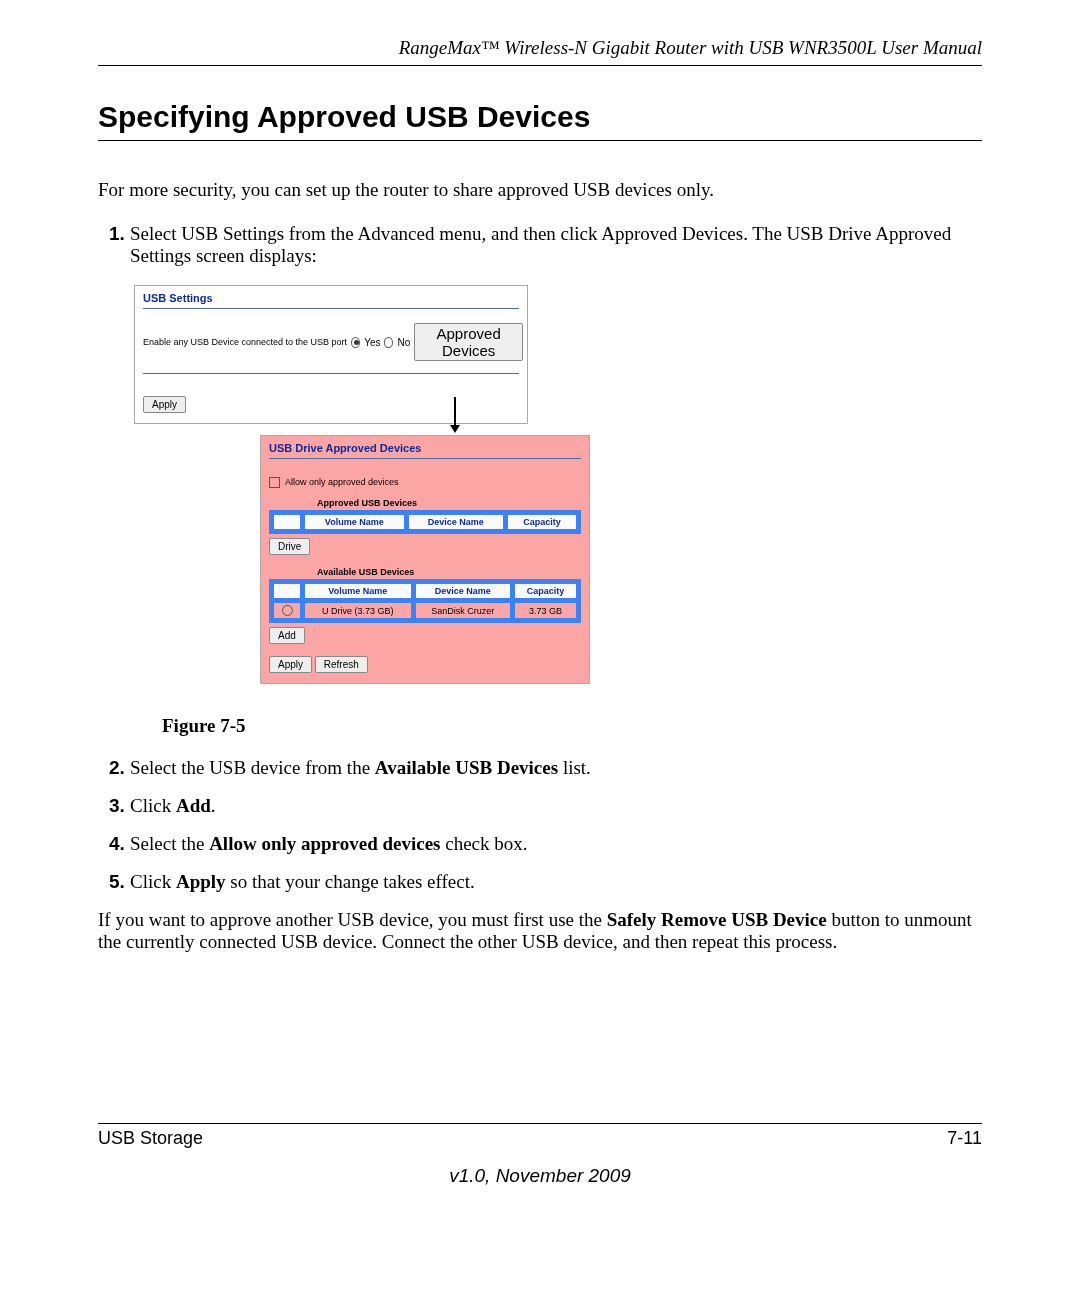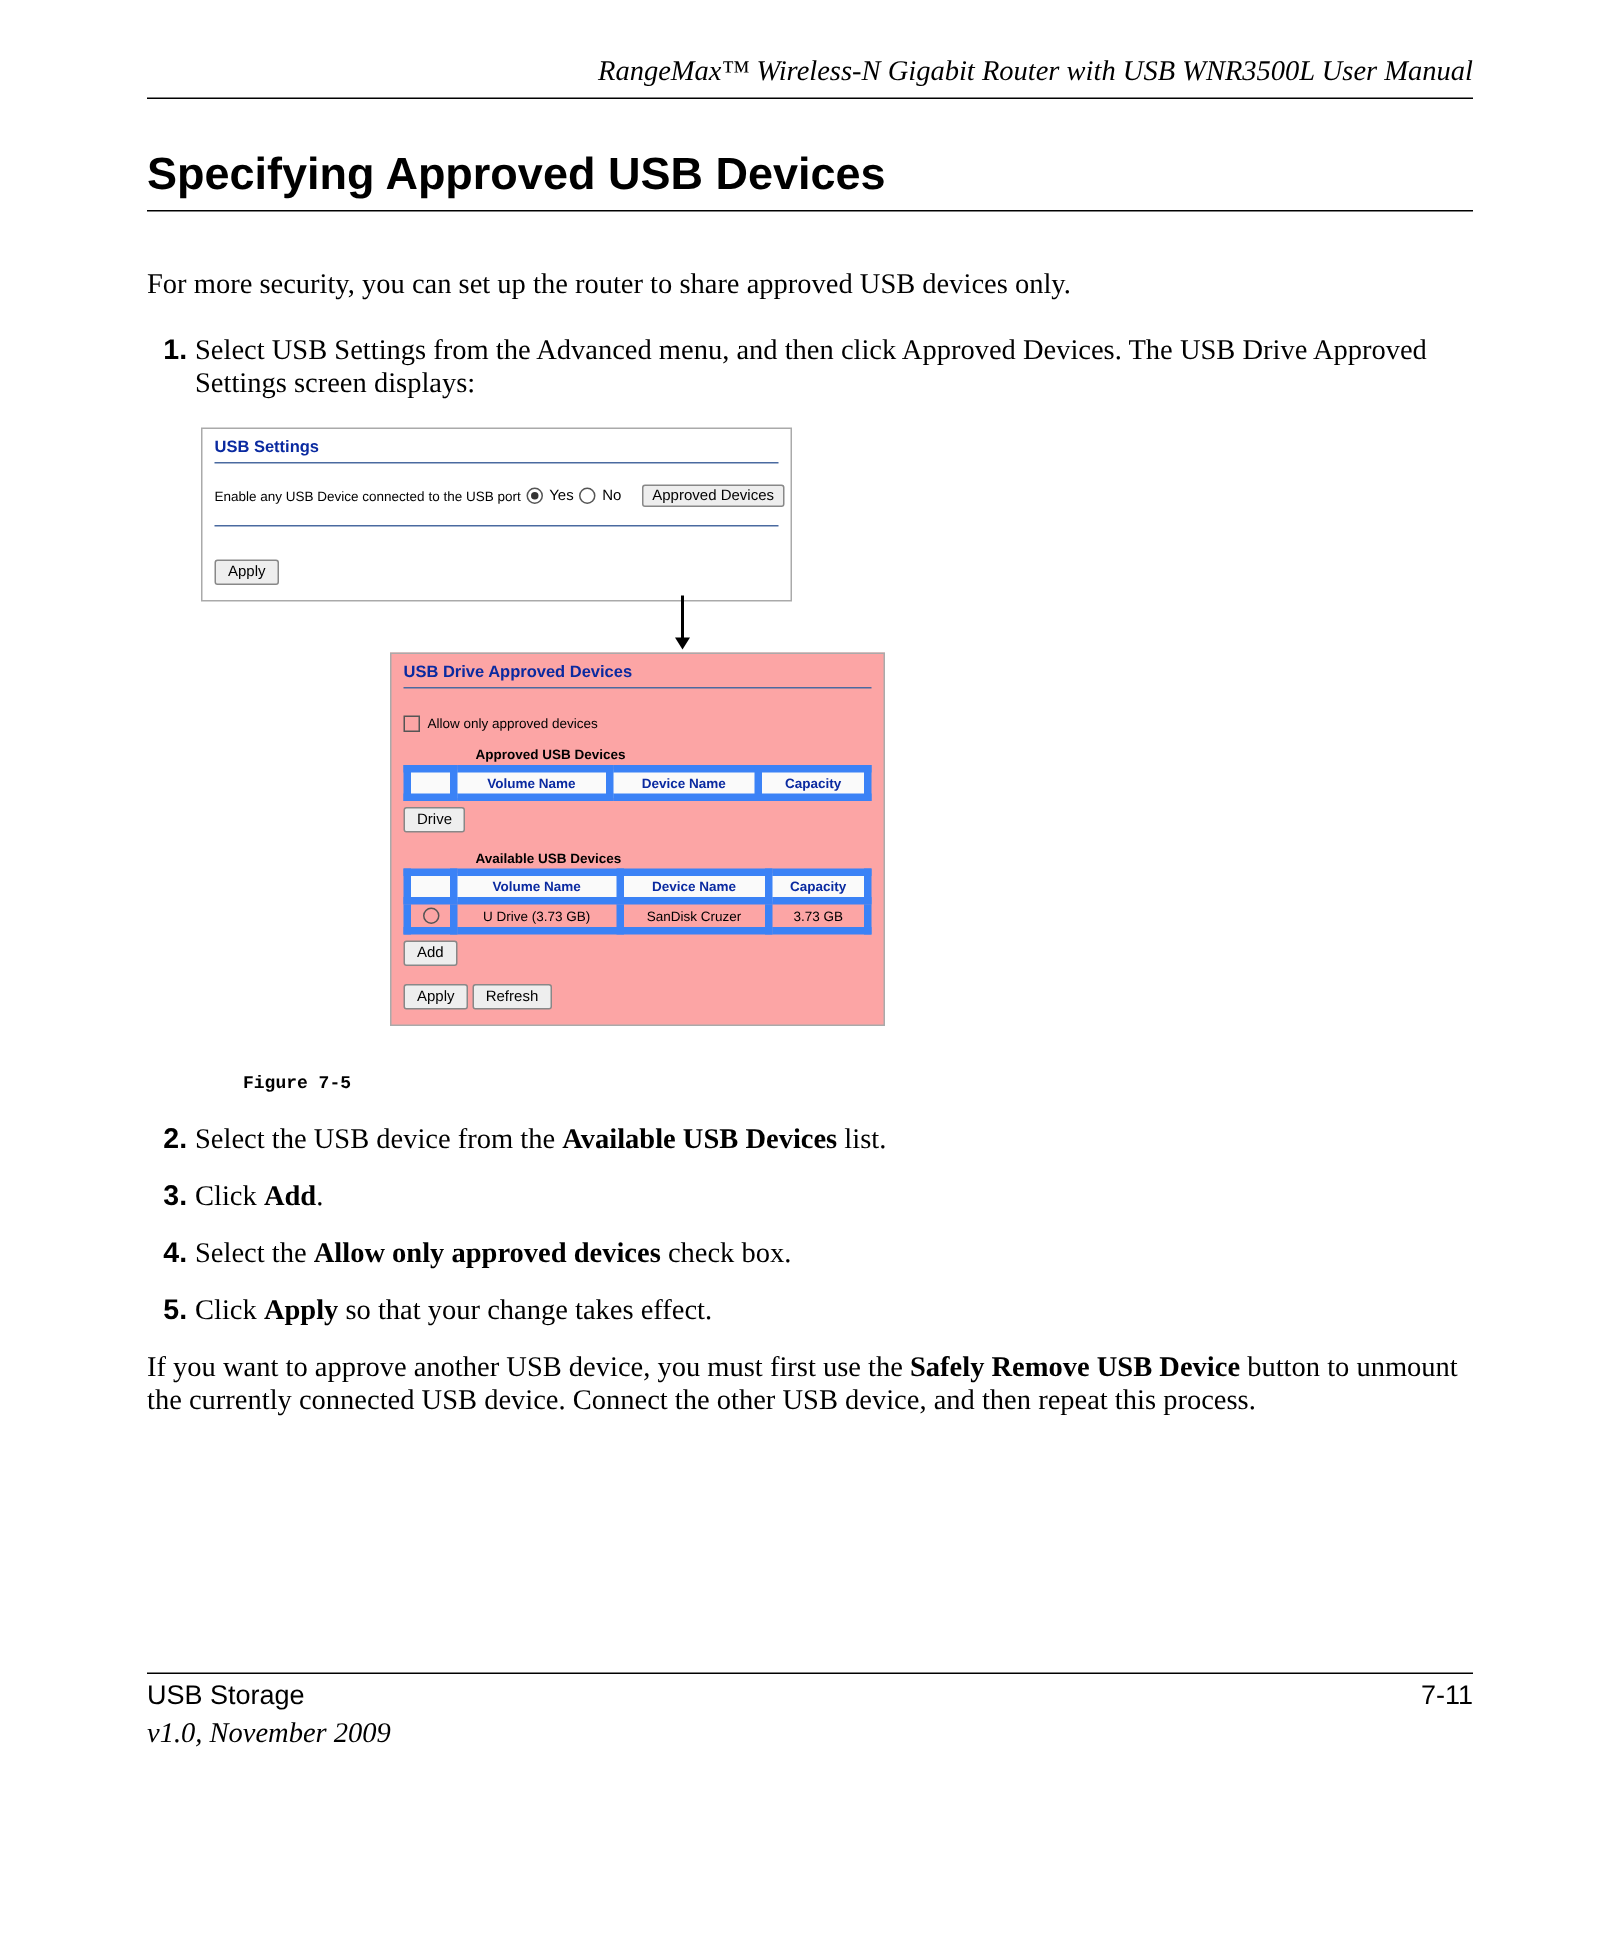--- a/index.html
+++ b/index.html
@@ -105,21 +105,21 @@
     font-size: 10px;
     padding: 2px 8px;
     background: #eee;
     border: 1px solid #888;
     border-radius: 2px;
     text-align: center;
     display: inline-block;
   }
   .usb-settings .row1 .approved-btn {
     margin-left: auto;
-    font-size: 10px;
+    font-size: 15px;
     padding: 1px 6px;
   }
   .usb-settings .hr2 {
     border-top: 1px solid #4a6aa0;
     margin: 8px 8px 22px 8px;
   }
   .usb-settings .apply-row {
     padding: 0 8px 10px 8px;
   }
   
@@ -200,44 +200,45 @@
     width: 18px;
   }
   .del-btn-row, .add-btn-row {
     margin: 4px 0 12px 0;
   }
   .bottom-btns {
     margin-top: 8px;
   }
   
   .figure-caption {
-    font-family: Liberation Mono, monospace;
-    font-weight: bold;
-    font-size: 12px;
+    font-family: Liberation Serif, serif;
+    font-weight: bold;
+    font-size: 19px;
     margin: 8px 0 20px 32px;
   }
   p.note {
     margin: 12px 0 0 0;
   }
   
   .footer {
     margin-top: 170px;
     border-top: 1px solid #000;
     padding-top: 4px;
   }
   .footer-row {
     display: flex;
     justify-content: space-between;
     font-size: 18px;
     font-family: Arial, Helvetica, sans-serif;
   }
   .footer-version {
+    text-align: center;
     font-style: italic;
-    font-family: Liberation Serif, serif;
-    margin-top: 4px;
+    font-family: Liberation Sans, sans-serif;
+    margin-top: 16px;
   }
 </style>
 </head>
 <body>
 
 <div class="page">
 
   <div class="running-header">RangeMax™ Wireless-N Gigabit Router with USB WNR3500L User Manual</div>
 
   <h1 class="section-title">Specifying Approved USB Devices</h1>

